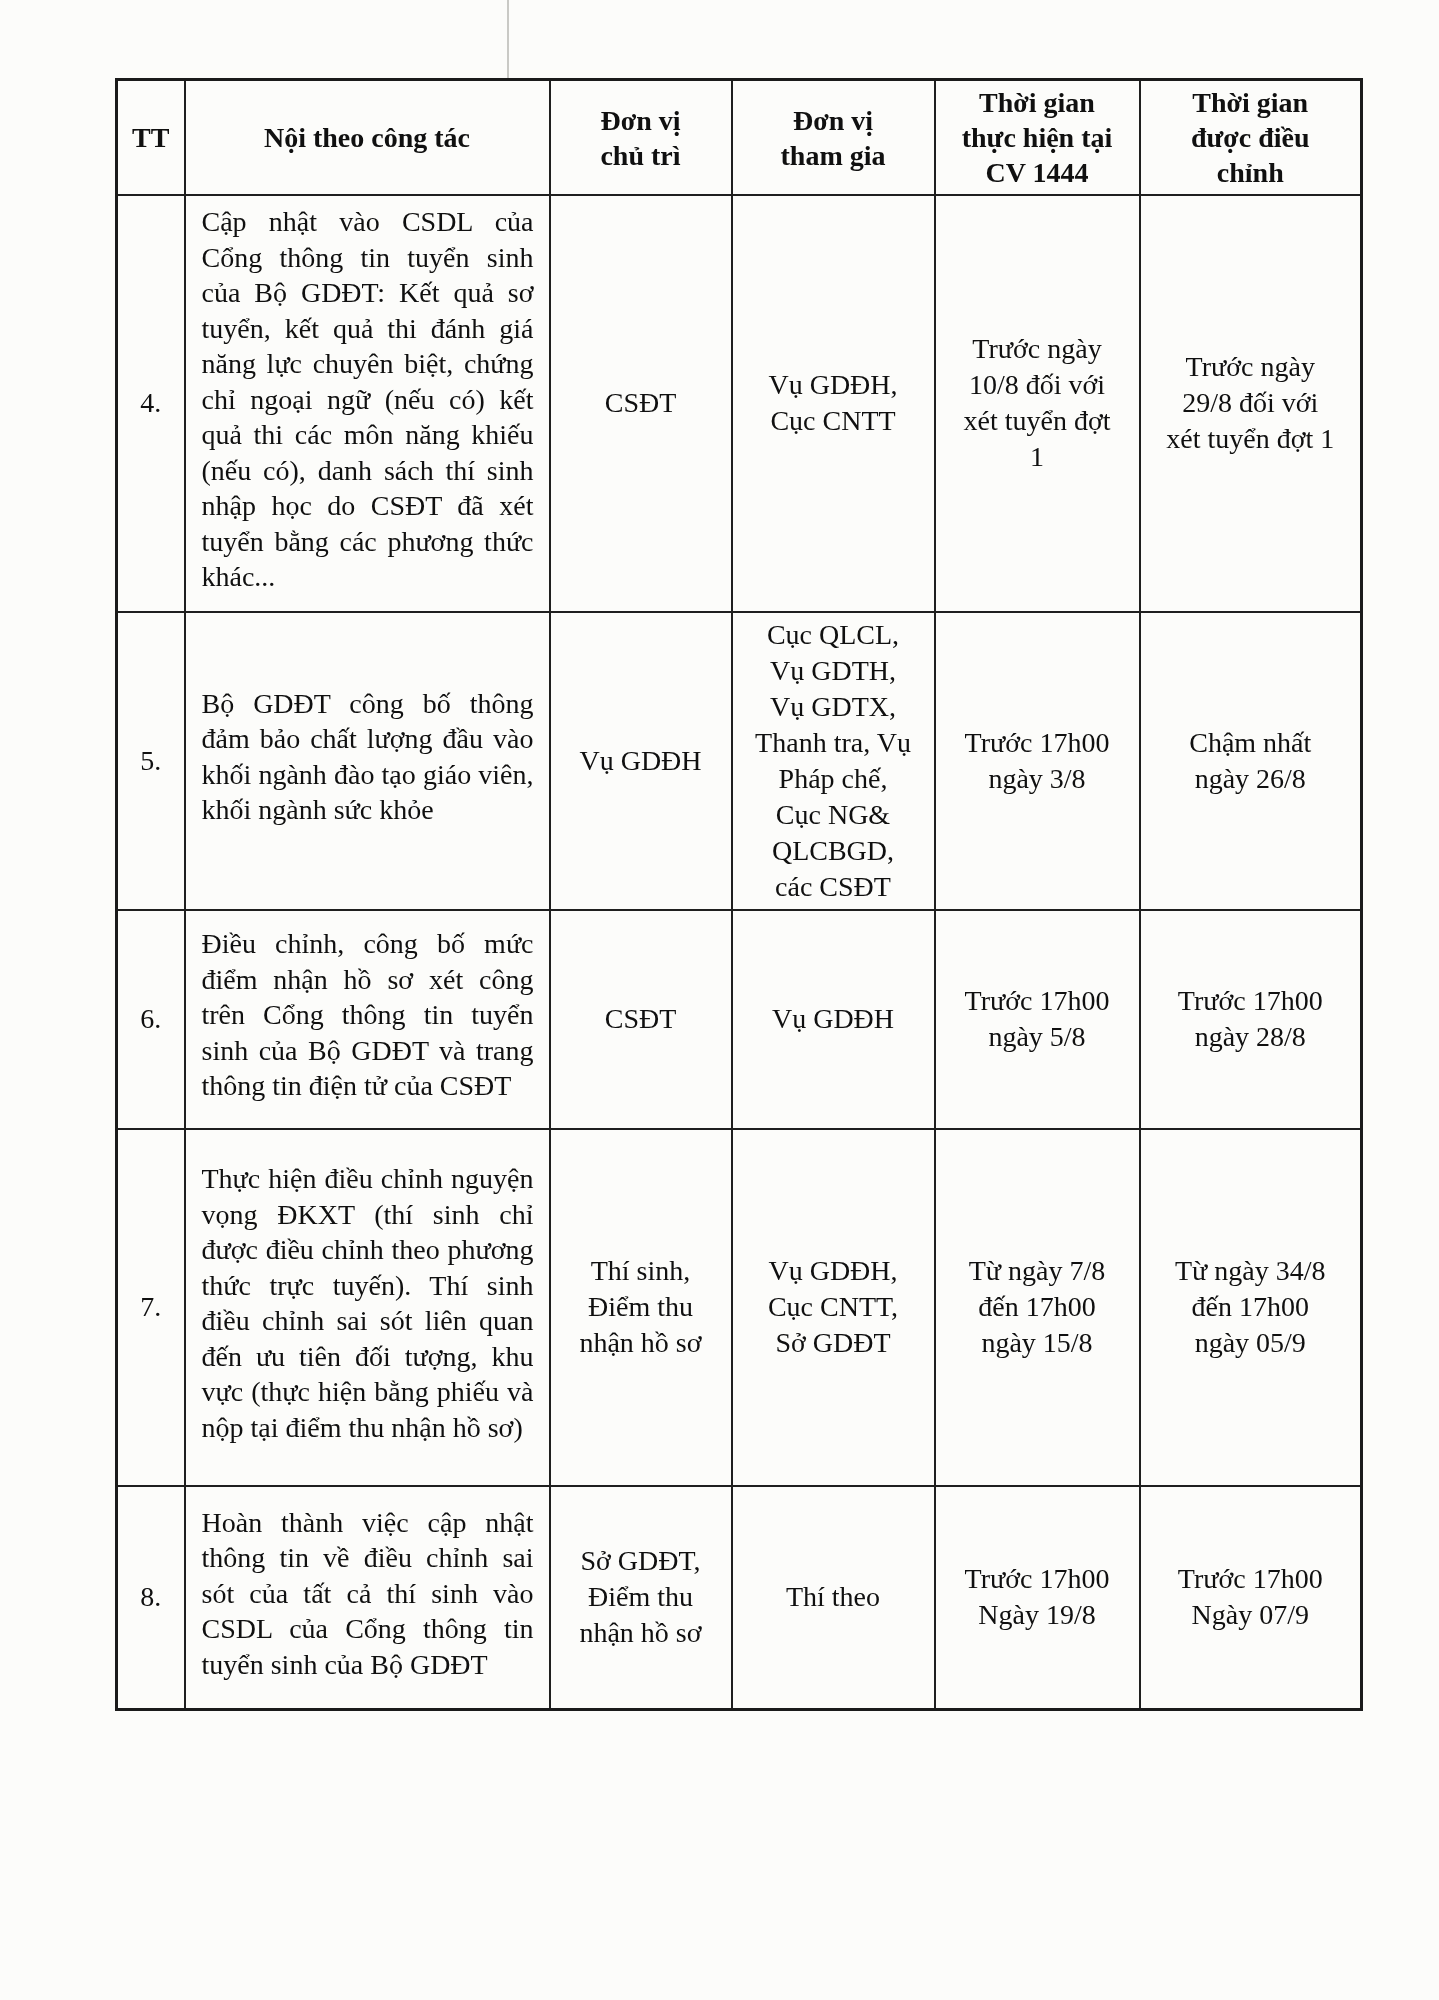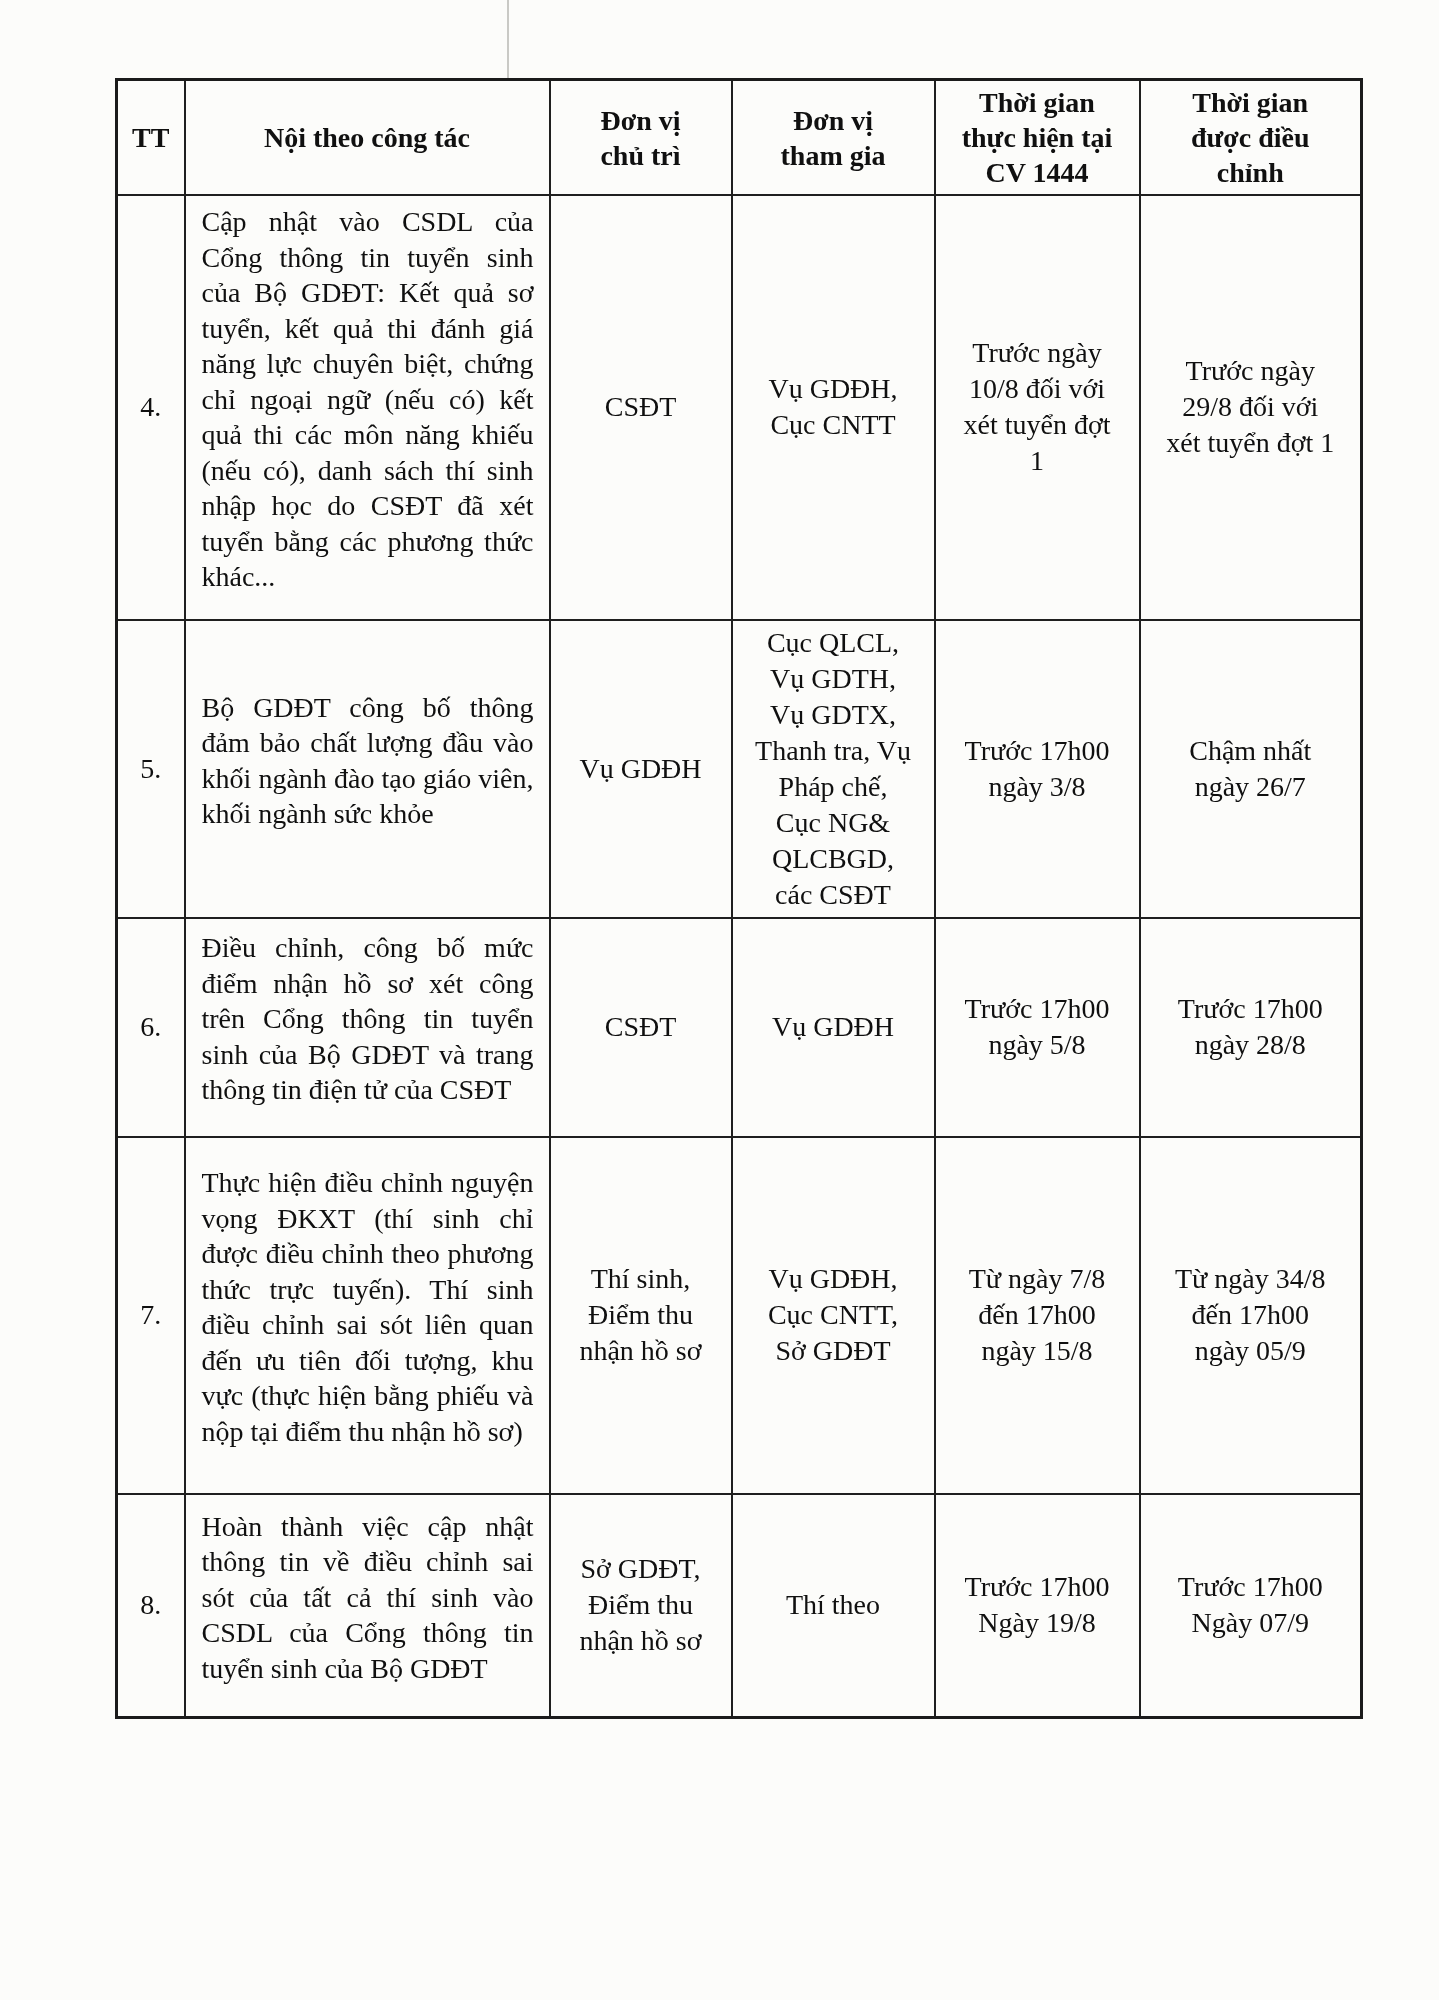--- a/index.html
+++ b/index.html
@@ -43,21 +43,21 @@
     white-space: pre-line;
     overflow: hidden;
   }
   .doc-table th {
     font-weight: bold;
     line-height: 35px;
   }
   .doc-table td.c-task {
     text-align: justify;
     white-space: normal;
-    padding: 8px 15px 24px 16px;
+    padding: 8px 15px 16px 16px;
     line-height: 35.5px;
   }
   .doc-table td.c-tt {
     text-align: center;
     white-space: normal;
   }
   col.w-tt   { width: 68px;  }
   col.w-task { width: 365px; }
   col.w-lead { width: 182px; }
   col.w-part { width: 203px; }
@@ -123,21 +123,21 @@
 Vụ GDTH,
 Vụ GDTX,
 Thanh tra, Vụ
 Pháp chế,
 Cục NG&amp;
 QLCBGD,
 các CSĐT</td>
       <td class="c-cv">Trước 17h00
 ngày 3/8</td>
       <td class="c-adj">Chậm nhất
-ngày 26/7</td>
+ngày 26/8</td>
     </tr>
 
     <tr class="r-6">
       <td class="c-tt">6.</td>
       <td class="c-task">Điều chỉnh, công bố mức điểm nhận hồ sơ xét công trên Cổng thông tin tuyển sinh của Bộ GDĐT và trang thông tin điện tử của CSĐT</td>
       <td class="c-lead">CSĐT</td>
       <td class="c-part">Vụ GDĐH</td>
       <td class="c-cv">Trước 17h00
 ngày 5/8</td>
       <td class="c-adj">Trước 17h00

